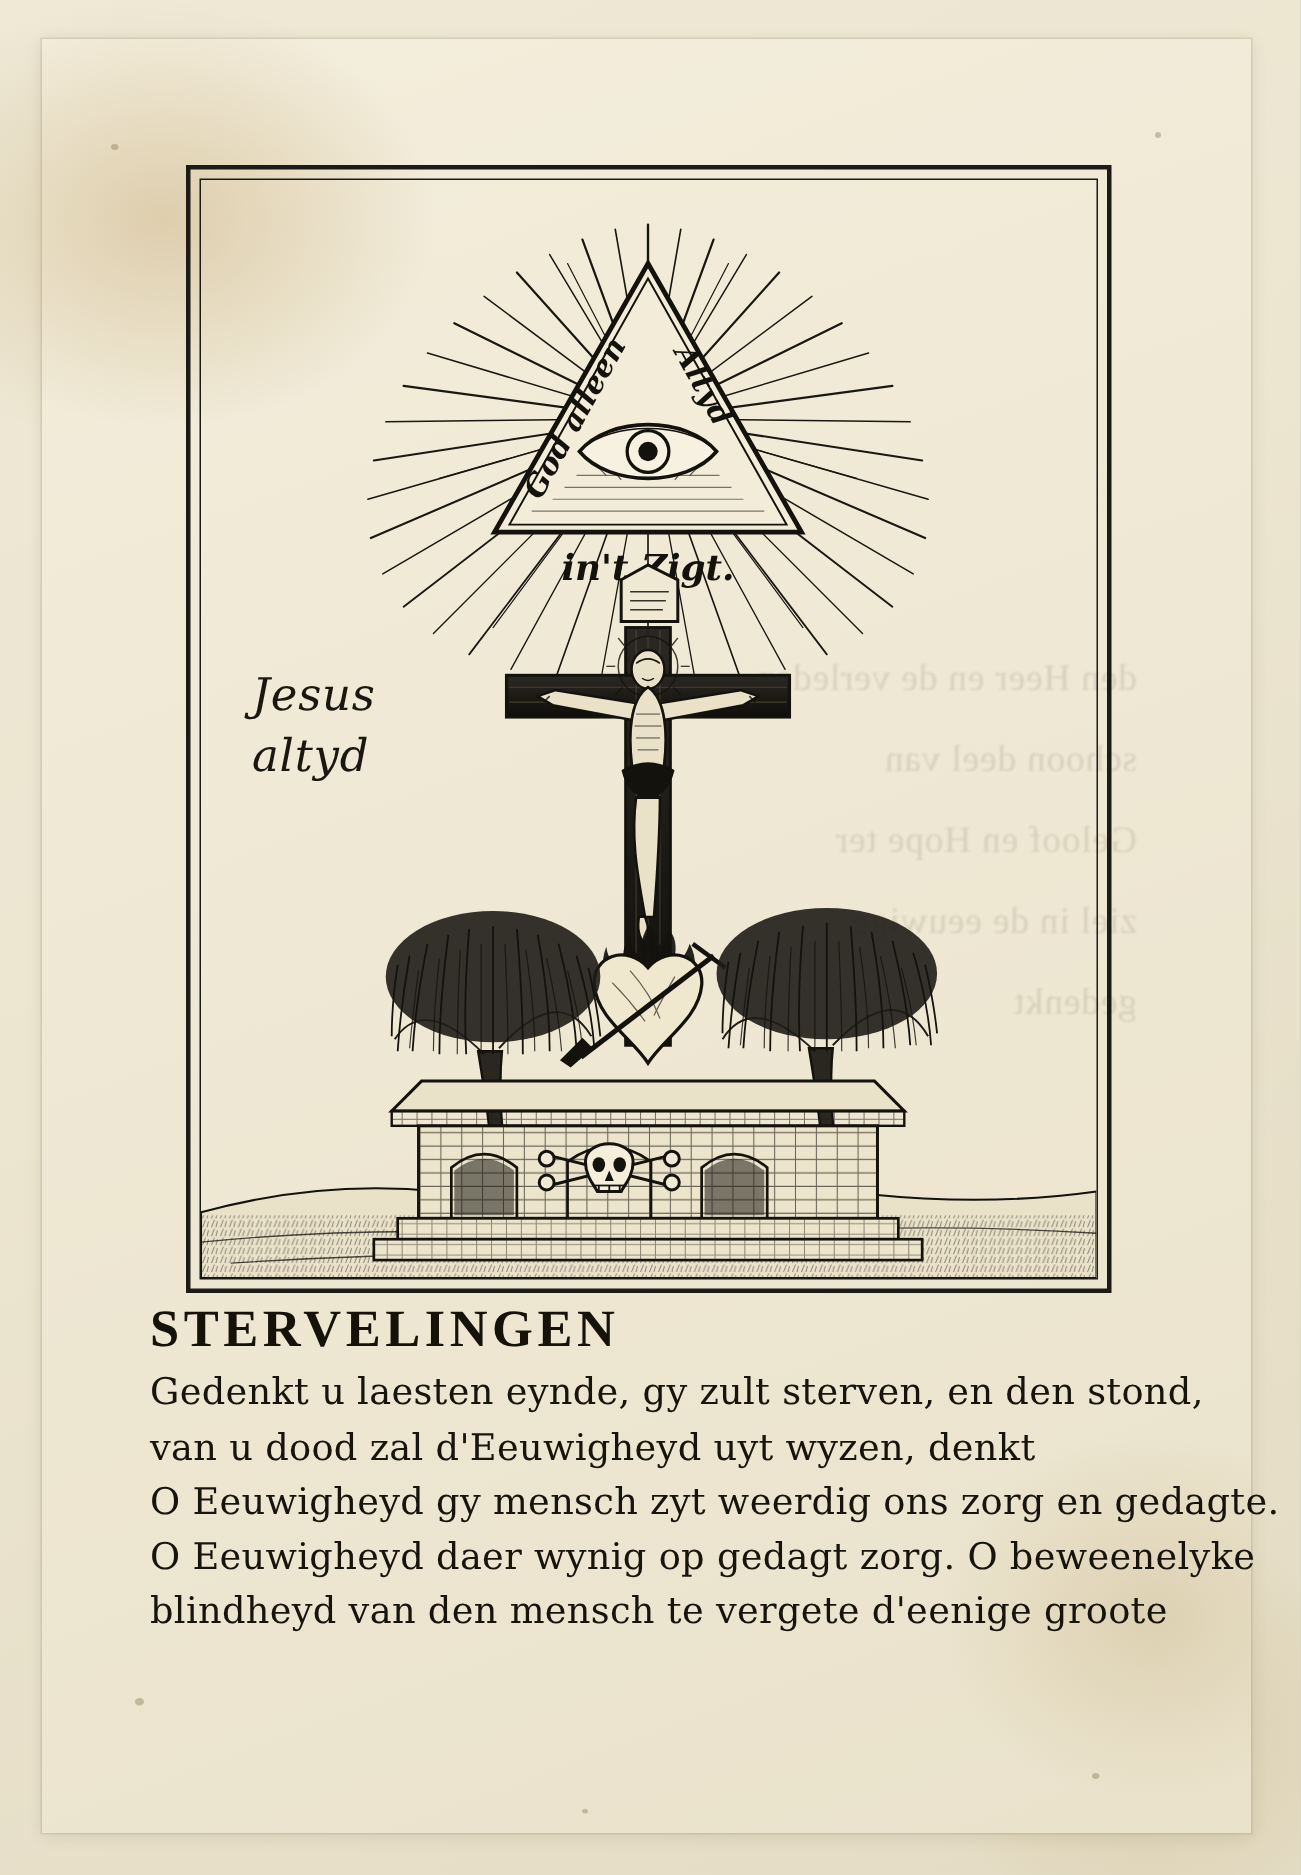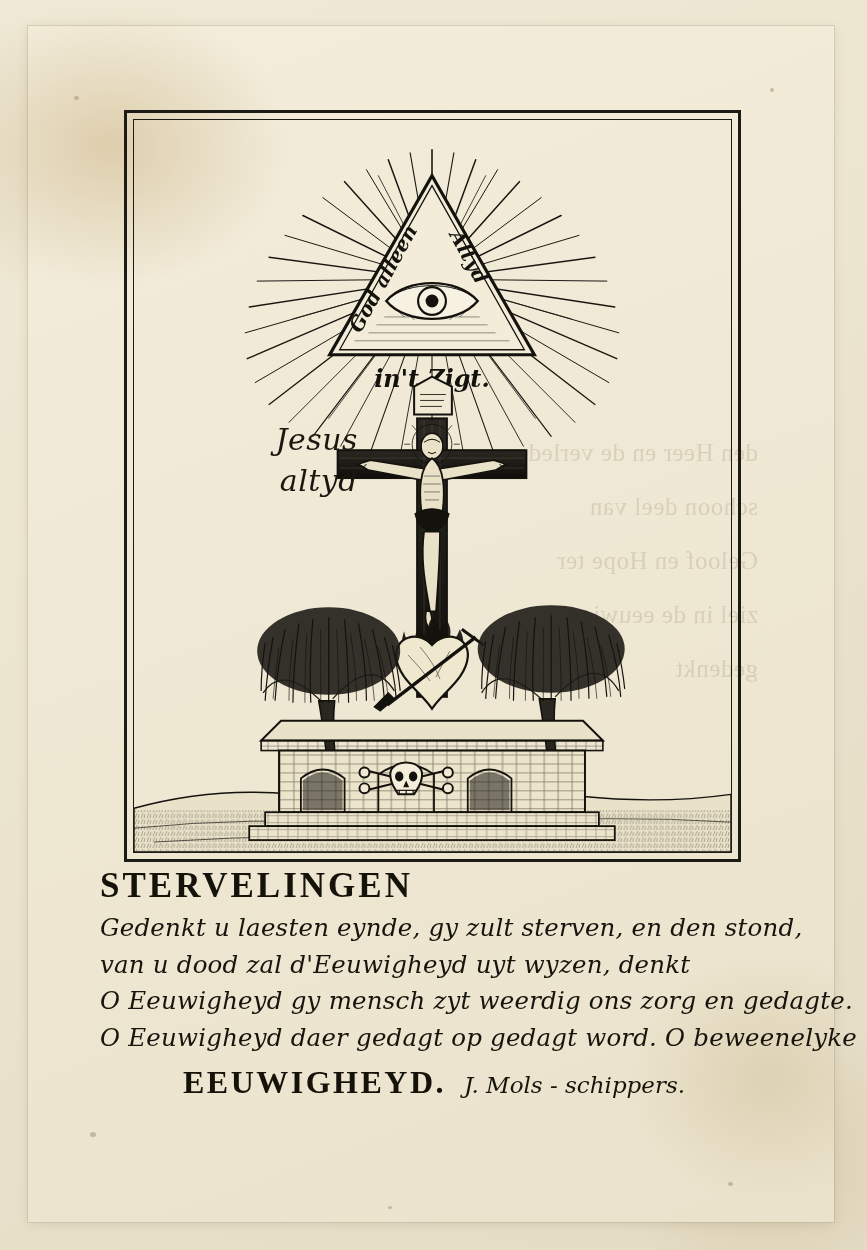--- a/index.html
+++ b/index.html
@@ -78,23 +78,24 @@
     overflow: hidden;
   }
 
   
   .side-text {
     position: absolute;
     font-family: "DejaVu Serif", serif;
     font-style: italic;
     color: #19170f;
     line-height: 1.35;
-    text-align: right;
+    text-align: left;
     font-size: 30px;
     letter-spacing: 0.5px;
+    margin-top: 24px;
   }
   #jesus-altyd { left: 34px; top: 300px; width: 190px; }
   #christus-bemind { right: 18px; top: 292px; width: 215px; }
 
   
   #caption {
     position: absolute;
     left: 100px;
     top: 866px;
     width: 668px;
@@ -102,21 +103,20 @@
   #title {
     font-family: "Liberation Serif", serif;
     font-weight: bold;
     font-size: 35px;
     letter-spacing: 3px;
     color: #141209;
     margin-bottom: 8px;
   }
   .verse-line {
     font-family: "DejaVu Serif", serif;
-    font-style: italic;
     font-size: 24.5px;
     color: #16140d;
     line-height: 1.0;
     margin: 10px 0 12px 0;
     white-space: nowrap;
     letter-spacing: 0.2px;
   }
   #footer {
     margin-top: 14px;
     display: flex;
@@ -504,21 +504,18 @@
 
     </div>
   </div>
 
   <div id="caption">
     <div id="title">STERVELINGEN</div>
 
     <div class="verse-line">Gedenkt u laesten eynde, gy zult sterven, en den stond,</div>
     <div class="verse-line">van u dood zal d'Eeuwigheyd uyt wyzen, denkt</div>
     <div class="verse-line">O Eeuwigheyd gy mensch zyt weerdig ons zorg en gedagte.</div>
-    <div class="verse-line">O Eeuwigheyd daer gedagt op gedagt word. O beweenelyke</div>
-
-    <div id="footer">
-      <span id="eeuwigheyd-big">EEUWIGHEYD.</span>
-      <span id="signature">J. Mols - schippers.</span>
-    </div>
+    <div class="verse-line">O Eeuwigheyd daer wynig op gedagt zorg. O beweenelyke</div>
+    <div class="verse-line">blindheyd van den mensch te vergete d'eenige groote</div>
+
   </div>
 
 </div>
 
 </body></html>

